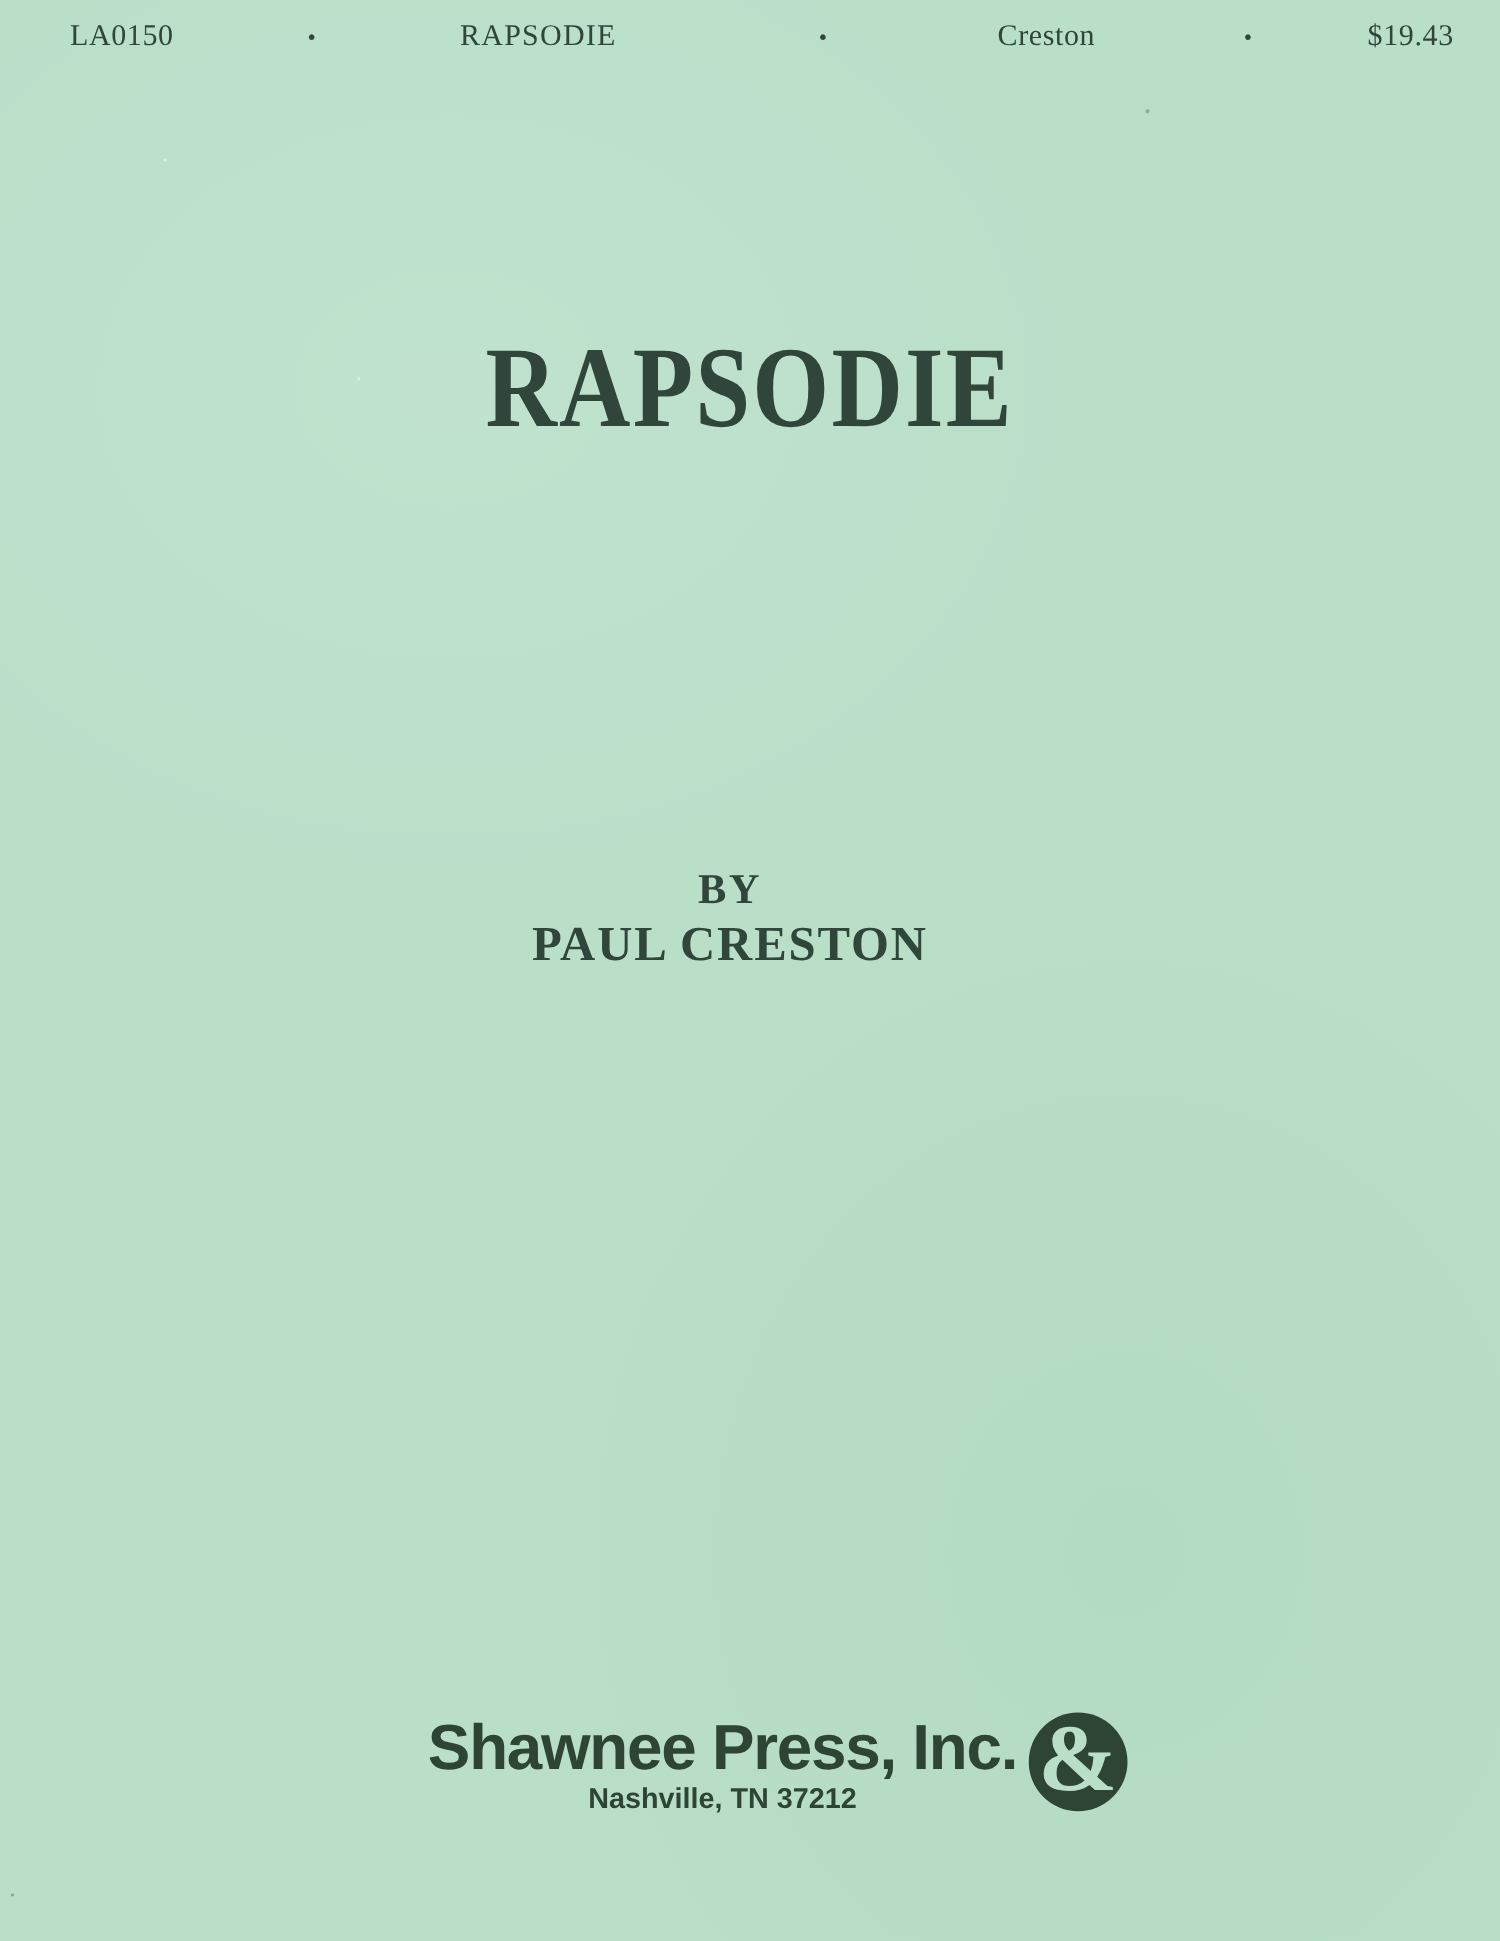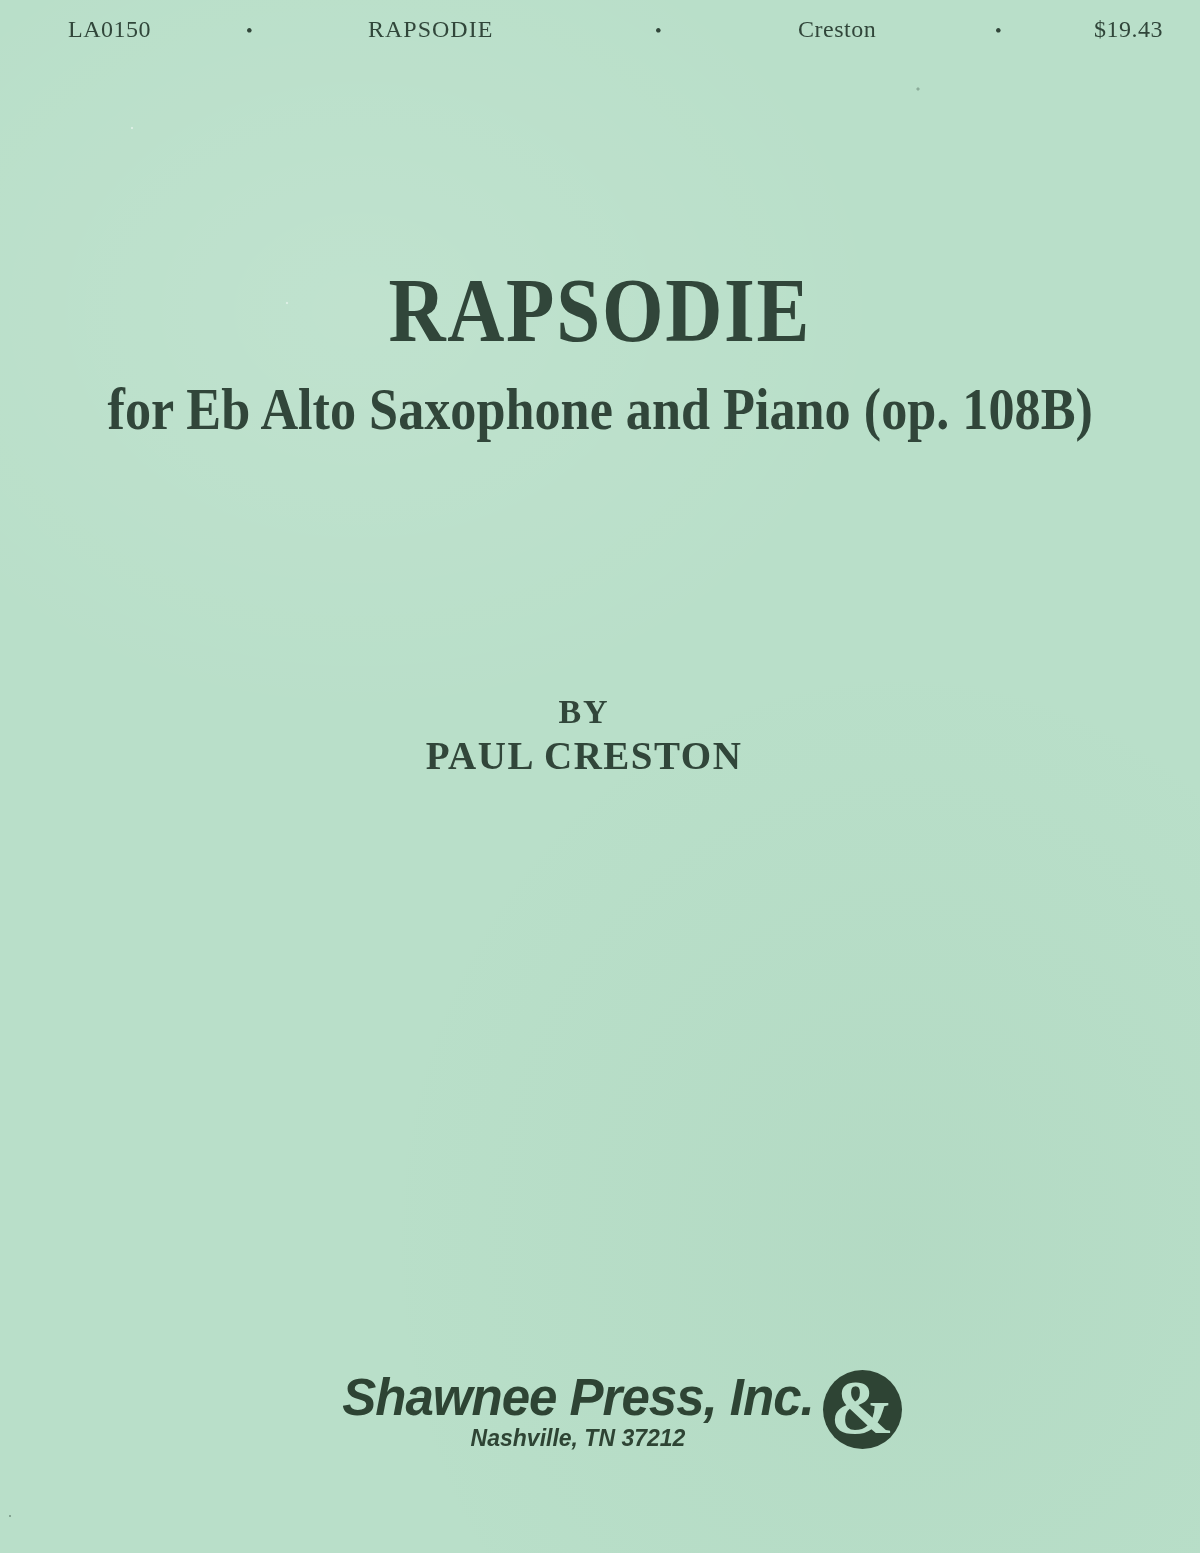--- a/index.html
+++ b/index.html
@@ -32,21 +32,21 @@
       radial-gradient(circle 2px at 287px 303px, rgba(255,255,255,0.5) 0 45%, rgba(255,255,255,0) 80%);
     opacity:.9;
   }
 
   
   .header-item{
     position:absolute; top:16px;
     font-size:24px; letter-spacing:0.5px;
     color:var(--ink);
   }
-  .hi-catalog{ left:68px; }
+  .hi-catalog{ left:56px; }
   .hi-bullet{ font-size:19px; top:20px; }
   .hi-b1{ left:246px; }
   .hi-title{ left:368px; letter-spacing:1px; }
   .hi-b2{ left:655px; }
   .hi-composer{ left:798px;text-align:center; }
   .hi-b3{ left:995px; }
   .hi-price{ left:1094px; }
 
   
   .title-row{
@@ -84,21 +84,21 @@
   .by-label{ display:block; font-size:34px; font-weight:bold; letter-spacing:2px; }
   .composer-name{ display:block; margin-top:7px; font-size:39px; font-weight:bold; letter-spacing:1.5px; }
 
   
   .publisher{
     position:absolute; top:1372px; left:0; width:1200px;
     display:flex; justify-content:center; align-items:flex-start;
     gap:9px;
     transform:translateX(22px);
   }
-  .pub-col{ display:flex; flex-direction:column; align-items:center;font-style:italic; }
+  .pub-col{ display:flex; flex-direction:column; align-items:center; }
   .pub-name{
     font-family:"Liberation Sans", sans-serif;
     font-weight:bold; font-size:51px; line-height:1;
     letter-spacing:-1px;
     color:var(--ink-soft);
     white-space:nowrap;
   }
   .pub-loc{
     font-family:"Liberation Sans", sans-serif;
     font-weight:bold; font-size:23px; line-height:1;
@@ -132,23 +132,20 @@
   <span class="header-item hi-title">RAPSODIE</span>
   <span class="header-item hi-bullet hi-b2">•</span>
   <span class="header-item hi-composer">Creston</span>
   <span class="header-item hi-bullet hi-b3">•</span>
   <span class="header-item hi-price">$19.43</span>
 
   <div class="title-row">
     <span class="main-title">RAPSODIE</span>
   </div>
 
-  <div class="subtitle-row">
-    <span class="subtitle">for Eb Alto Saxophone and Piano (op. 108B)</span>
-  </div>
 
   <div class="byline">
     <span class="by-label">BY</span>
     <span class="composer-name">PAUL CRESTON</span>
   </div>
 
   <div class="publisher">
     <div class="pub-col">
       <span class="pub-name">Shawnee Press, Inc.</span>
       <span class="pub-loc">Nashville, TN 37212</span>

